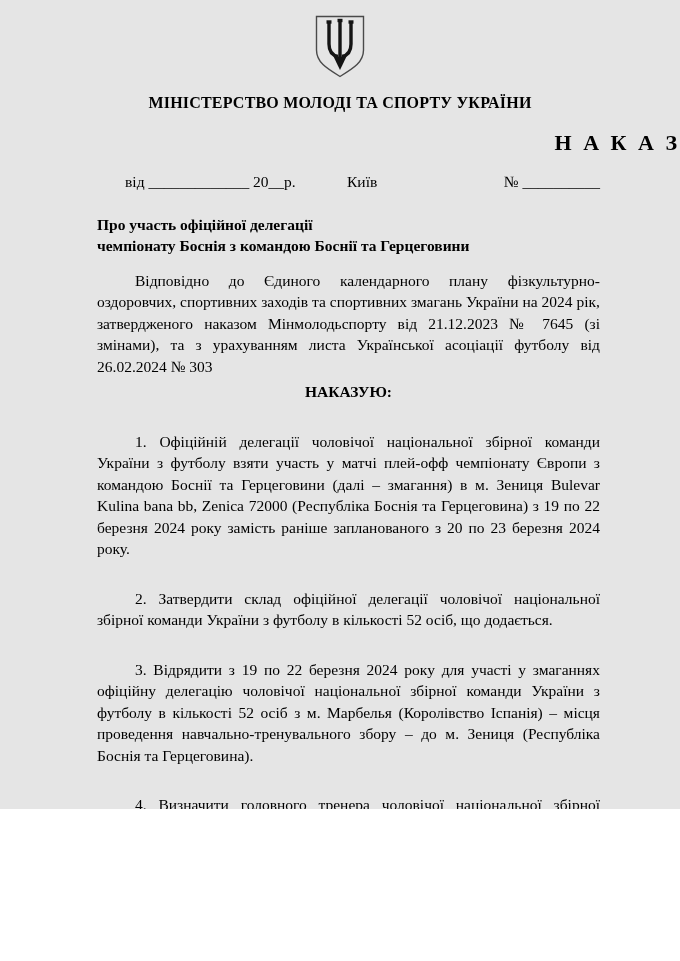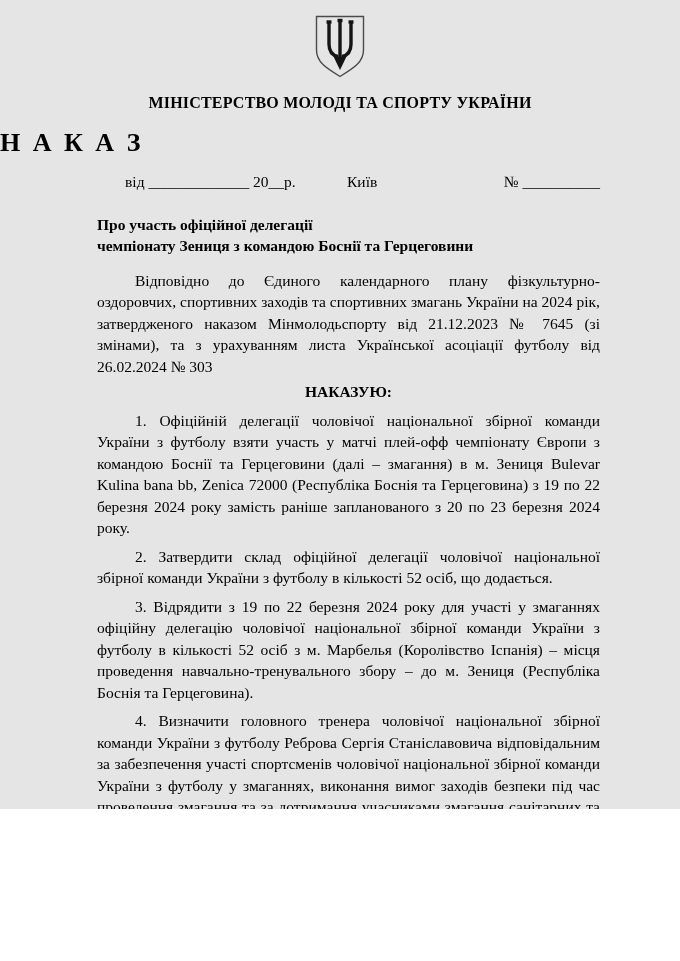--- a/index.html
+++ b/index.html
@@ -6,29 +6,29 @@
   .page{
     position:relative;
     width:680px;height:809px;
     background:#e5e5e5;color:#000;
     font-family:"Liberation Serif",serif;
     font-size:15.5px;line-height:21.5px;
     overflow:hidden;
   }
   .emblem{display:block;margin:14px auto 0;}
   .ministry{text-align:center;font-weight:700;font-size:16px;margin-top:12px;letter-spacing:.2px;}
-  .order-title{text-align:left;font-weight:700;font-size:26px;letter-spacing:3px;margin-top:18px;}
+  .order-title{text-align:right;font-weight:700;font-size:22px;letter-spacing:3px;margin-top:18px;}
   .date-line{margin:18px 80px 8px 125px;display:flex;align-items:baseline;}
   .date-from{display:inline-block;width:222px;}
   .number{margin-left:auto;}
   .subject{margin:21px 80px 13px 97px;font-weight:700;}
   .para{margin:0 80px 0 97px;text-align:justify;text-indent:38px;}
   .preamble{margin-top:7px;}
   .directive{margin:4px 80px 0 97px;font-weight:700;text-align:center;}
-  .item{margin-top:7px;}
+  .item{margin-top:28px;}
   .stamp{position:absolute;left:368px;top:878px;display:flex;gap:7px;align-items:flex-start;}
   .stamp-text{font-size:9.5px;line-height:11.6px;padding-top:2px;white-space:nowrap;}
 </style>
 </head>
 <body>
 
 <div class="page">
 
   <svg class="emblem" width="56" height="66" viewBox="0 0 56 66" aria-hidden="true">
     <path d="M4.5,2.5 H51.5 V36 C51.5,48 42,54 28,62.5 C14,54 4.5,48 4.5,36 Z" fill="none" stroke="#4a4a4a" stroke-width="1.4"></path>
@@ -48,21 +48,21 @@
   <div class="order-title">Н А К А З</div>
 
   <div class="date-line">
     <span class="date-from">від _____________ 20__р.</span>
     <span class="city">Київ</span>
     <span class="number">№ __________</span>
   </div>
 
   <div class="subject">
     <div>Про участь офіційної делегації</div>
-    <div>чемпіонату Зениця  з командою Боснії та Герцеговини</div>
+    <div>чемпіонату Боснія  з командою Боснії та Герцеговини</div>
   </div>
 
   <p class="para preamble">Відповідно до Єдиного календарного плану фізкультурно-оздоровчих, спортивних заходів та спортивних змагань України на 2024 рік, затвердженого наказом Мінмолодьспорту від 21.12.2023 № 7645 (зі змінами), та з урахуванням листа Української асоціації футболу від 26.02.2024 № 303</p>
 
   <div class="directive">НАКАЗУЮ:</div>
 
   <p class="para item">1. Офіційній делегації чоловічої національної збірної команди України з футболу взяти участь у матчі плей-офф чемпіонату Європи з командою Боснії та Герцеговини (далі – змагання) в м. Зениця Bulevar Kulina bana bb, Zenica 72000 (Республіка Боснія та Герцеговина) з 19 по 22 березня 2024 року замість раніше запланованого з 20 по 23 березня  2024 року.</p>
   <p class="para item">2. Затвердити склад офіційної делегації чоловічої національної збірної команди України з футболу  в кількості 52 осіб, що додається.</p>
   <p class="para item">3. Відрядити з 19 по 22 березня 2024 року для участі у змаганнях офіційну делегацію чоловічої національної збірної команди України з футболу в кількості 52 осіб з м. Марбелья (Королівство Іспанія) – місця проведення навчально-тренувального збору – до м. Зениця (Республіка Боснія та Герцеговина).</p>
   <p class="para item">4. Визначити головного тренера чоловічої національної збірної команди України з футболу Реброва Сергія Станіславовича відповідальним за забезпечення участі спортсменів чоловічої національної збірної команди України з футболу у змаганнях, виконання вимог заходів безпеки під час проведення змагання та за дотримання учасниками змагання санітарних та протиепідемічних заходів, а також за повернення офіційної делегації на територію України та місць перебування.</p>

